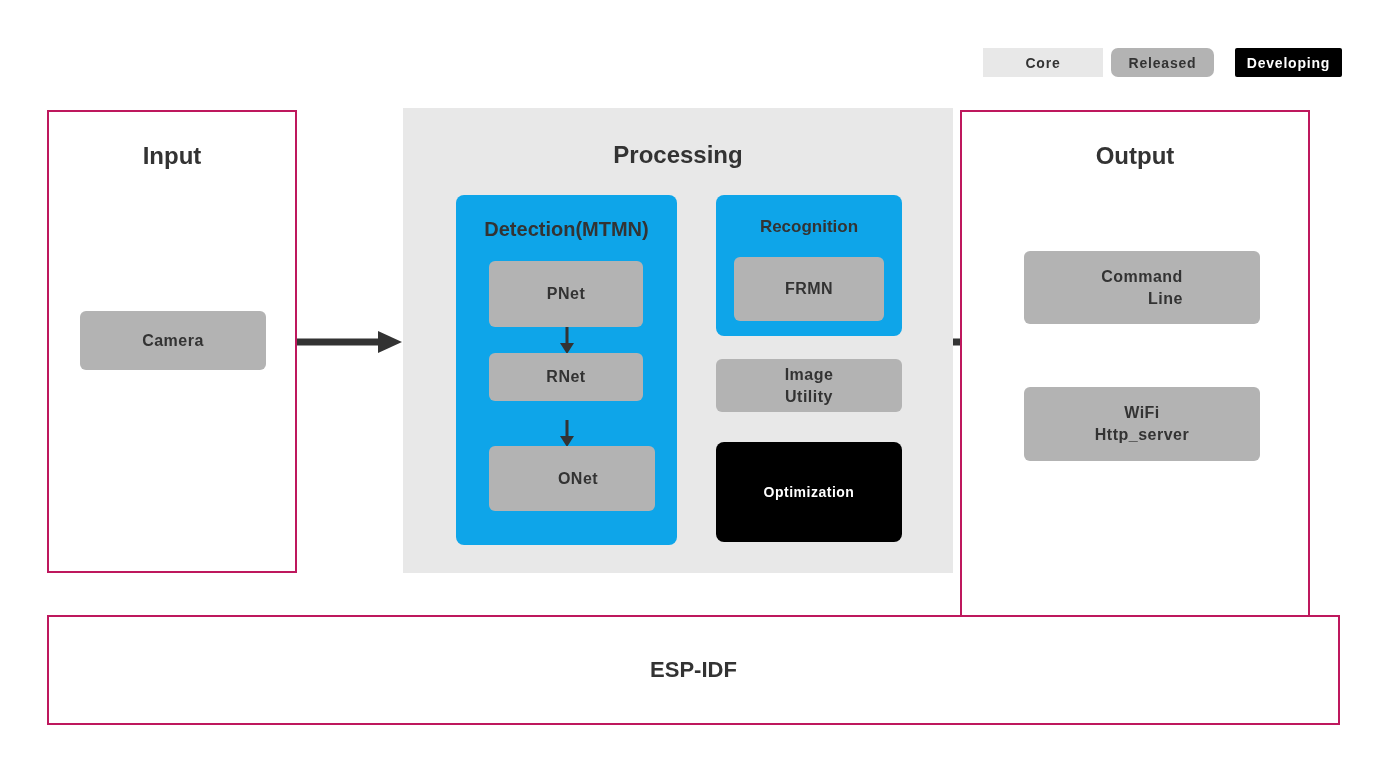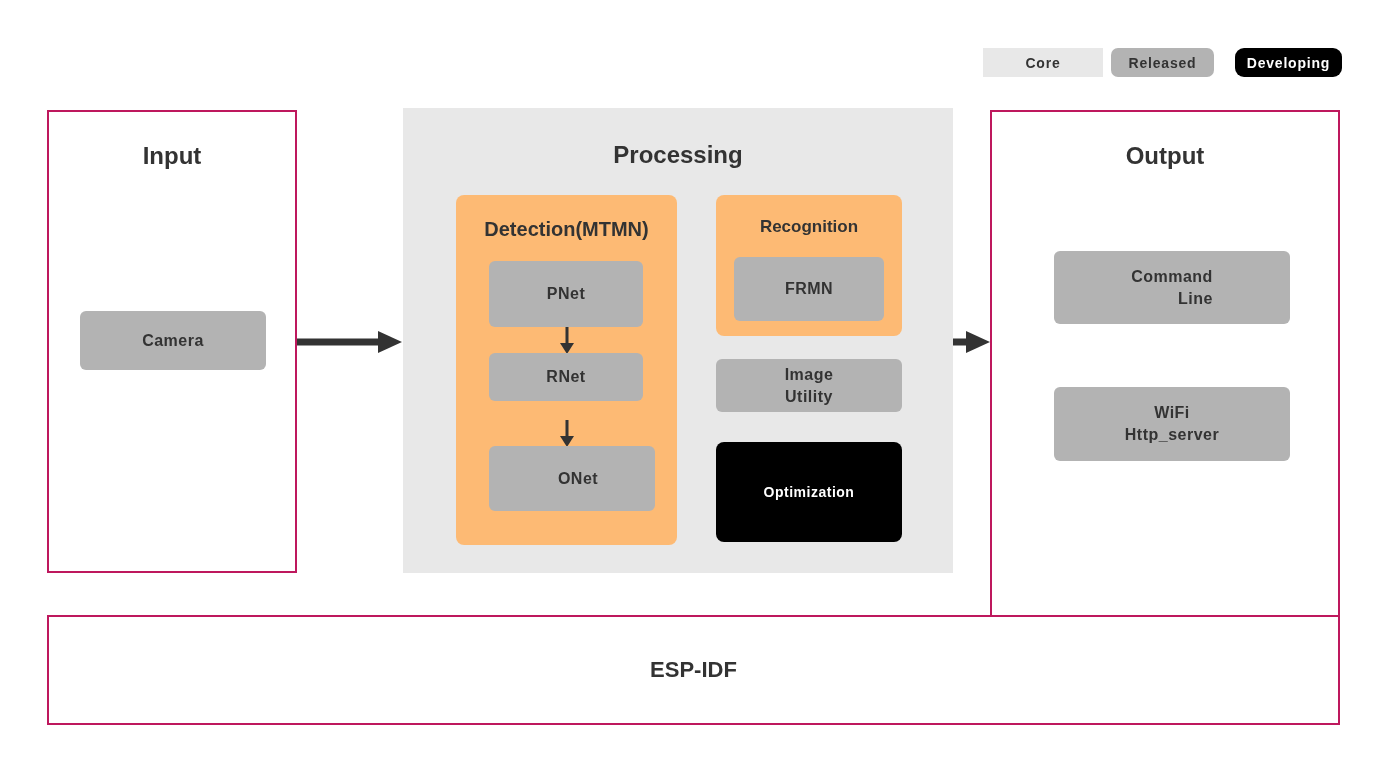--- a/index.html
+++ b/index.html
@@ -21,31 +21,31 @@
     height: 29px;
     display: flex;
     align-items: center;
     justify-content: center;
     font-size: 14px;
     letter-spacing: 0.8px;
     box-sizing: border-box;
   }
   #chip-core       { left: 983px;  width: 120px; }
   #chip-released   { left: 1111px; width: 103px; border-radius: 7px; }
-  #chip-developing { left: 1235px; width: 107px; border-radius: 9px; }
+  #chip-developing { left: 1235px; width: 107px; border-radius: 2px; }
 
   
   .outlined {
     position: absolute;
     background: #ffffff;
     border: 2px solid #be185d;
     box-sizing: border-box;
   }
   #input-box  { left: 47px;  top: 110px; width: 250px;  height: 463px; }
-  #output-box { left: 990px; top: 110px; width: 350px;  height: 579px; }
+  #output-box { left: 960px; top: 110px; width: 350px;  height: 579px; }
   #espidf-box {
     left: 47px; top: 615px; width: 1293px; height: 110px;
     display: flex; align-items: center; justify-content: center;
   }
   #espidf-title { font-size: 22px; }
 
   .section-title {
     position: absolute;
     left: 0; right: 0;
     top: 30px;
@@ -57,21 +57,21 @@
   #processing-box {
     position: absolute;
     left: 403px; top: 108px;
     width: 550px; height: 465px;
     background: #e8e8e8;
     box-sizing: border-box;
   }
   #processing-box > .section-title { top: 33px; }
 
   
-  .subbox { position: absolute; background: #fdba74; border-radius: 8px; }
+  .subbox { position: absolute; background: #0ea5e9; border-radius: 8px; }
   #detection-box   { left: 53px;  top: 87px; width: 221px; height: 350px; }
   #recognition-box { left: 313px; top: 87px; width: 186px; height: 141px; }
   .sub-title { position: absolute; left: 0; right: 0; text-align: center; }
   #detection-title   { top: 23px; font-size: 20px; }
   #recognition-title { top: 22px; font-size: 17px; }
 
   
   .node {
     position: absolute;
     background: #b3b3b3;

